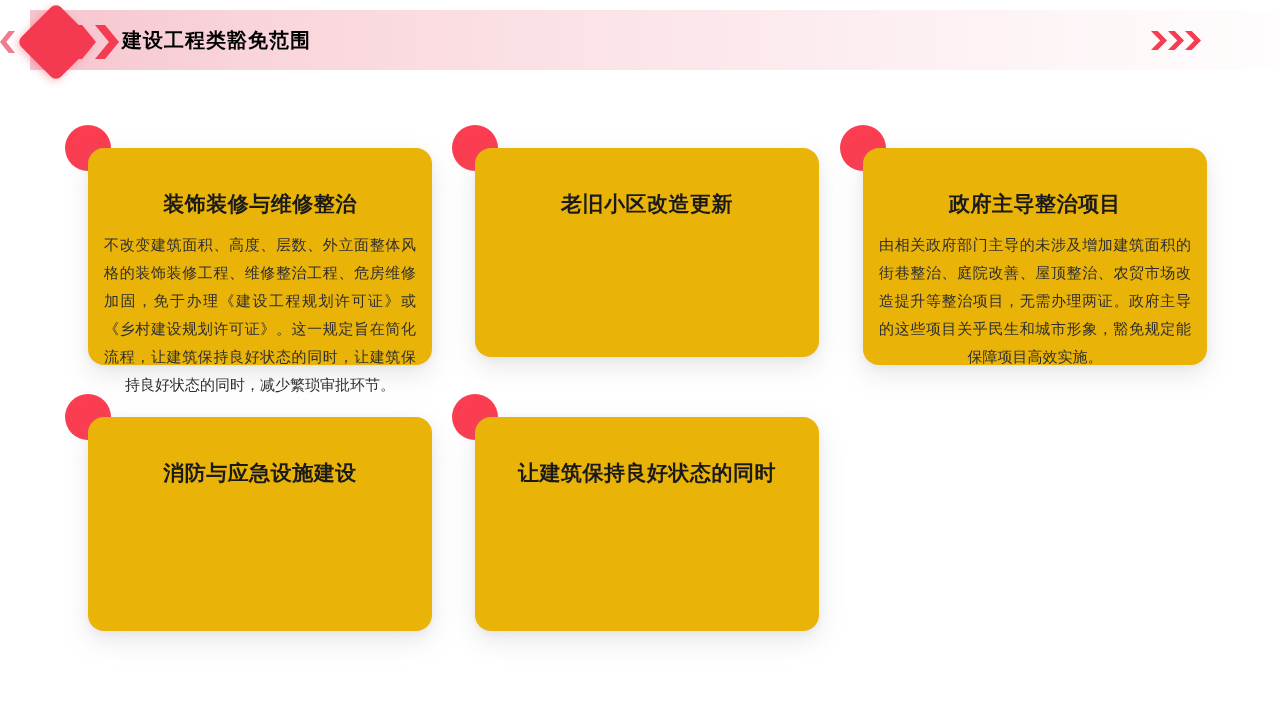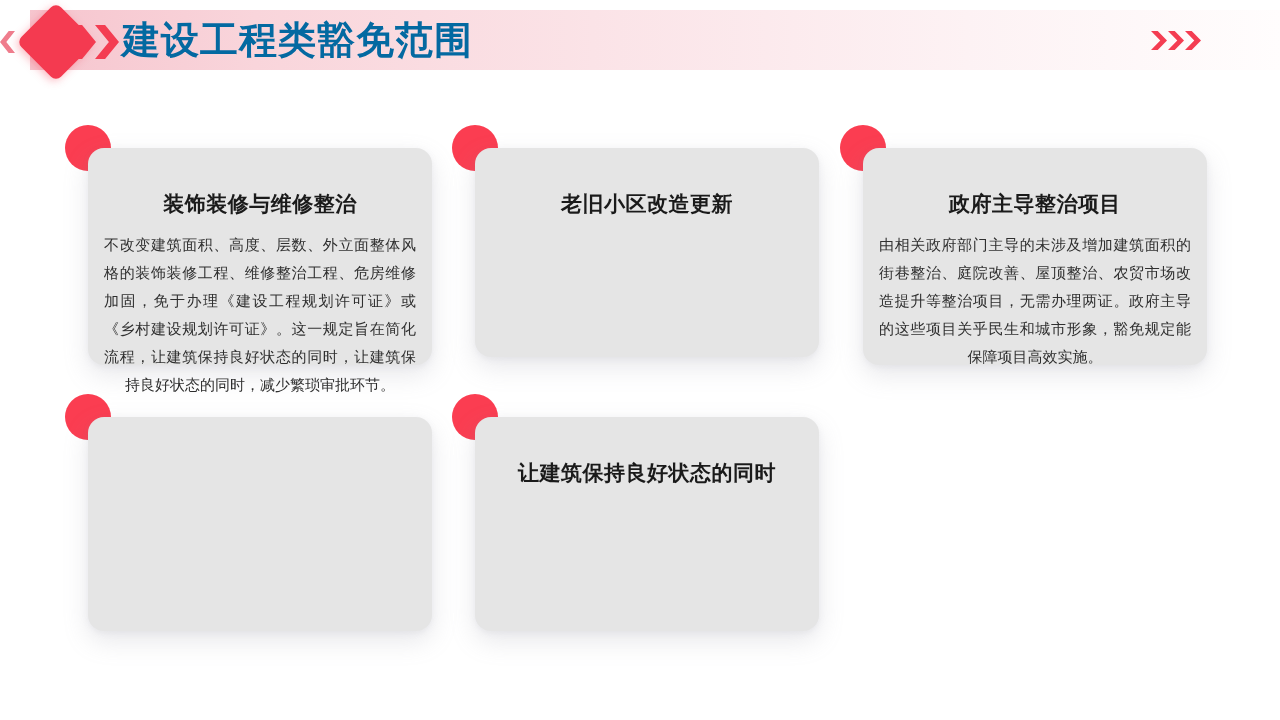--- a/index.html
+++ b/index.html
@@ -25,33 +25,33 @@
     clip-path:polygon(0 0,42% 0,100% 50%,42% 100%,0 100%,58% 50%);
   }
   .chev-left{
     position:absolute;top:31px;left:0;width:15px;height:22px;
     background:#ef7d8d;transform:scaleX(-1);z-index:1;
   }
   .chev-d1{position:absolute;top:25px;left:72px;width:24px;height:34px;z-index:2;}
   .chev-d2{position:absolute;top:25px;left:95px;width:24px;height:34px;z-index:2;}
   .title{
     position:absolute;top:10px;left:122px;height:60px;line-height:60px;margin:0;
-    font-size:38px;font-weight:900;color:#0369a1;letter-spacing:1px;z-index:4;
+    font-size:20px;font-weight:900;color:#000000;letter-spacing:1px;z-index:4;
   }
   .triple{position:absolute;top:31px;left:1151px;display:flex;gap:1px;z-index:4;}
   .triple .chev{width:16px;height:19px;}
 
   
   .card-wrap{position:absolute;width:344px;}
   .corner-circle{
     position:absolute;top:-23px;left:-23px;width:46px;height:46px;border-radius:50%;
     background:#fb3d51;z-index:0;
   }
   .card{
-    position:relative;z-index:1;width:344px;background:#e5e5e5;border-radius:16px;
+    position:relative;z-index:1;width:344px;background:#eab308;border-radius:16px;
     box-shadow:0 10px 26px rgba(140,140,155,.20),0 2px 6px rgba(140,140,155,.10);
     box-sizing:border-box;padding:42px 16px 18px 16px;overflow:visible;
   }
   .card h3{
     margin:0 0 13px 0;text-align:center;font-size:21px;font-weight:800;color:#1a1a1a;
     letter-spacing:.5px;
   }
   .card p{
     margin:0;font-size:15px;line-height:1.87;color:#2f2f2f;
     text-align:justify;text-align-last:center;text-justify:inter-character;
@@ -100,20 +100,21 @@
   <span class="corner-circle"></span>
   <div class="card">
     <h3>政府主导整治项目</h3>
     <p>由相关政府部门主导的未涉及增加建筑面积的街巷整治、庭院改善、屋顶整治、农贸市场改造提升等整治项目，无需办理两证。政府主导的这些项目关乎民生和城市形象，豁免规定能保障项目高效实施。</p>
   </div>
 </div>
 
 <div class="card-wrap" id="card-3">
   <span class="corner-circle"></span>
   <div class="card">
+    <h3>消防与应急设施建设</h3>
   </div>
 </div>
 
 <div class="card-wrap" id="card-4">
   <span class="corner-circle"></span>
   <div class="card">
     <h3>让建筑保持良好状态的同时</h3>
   </div>
 </div>
 

